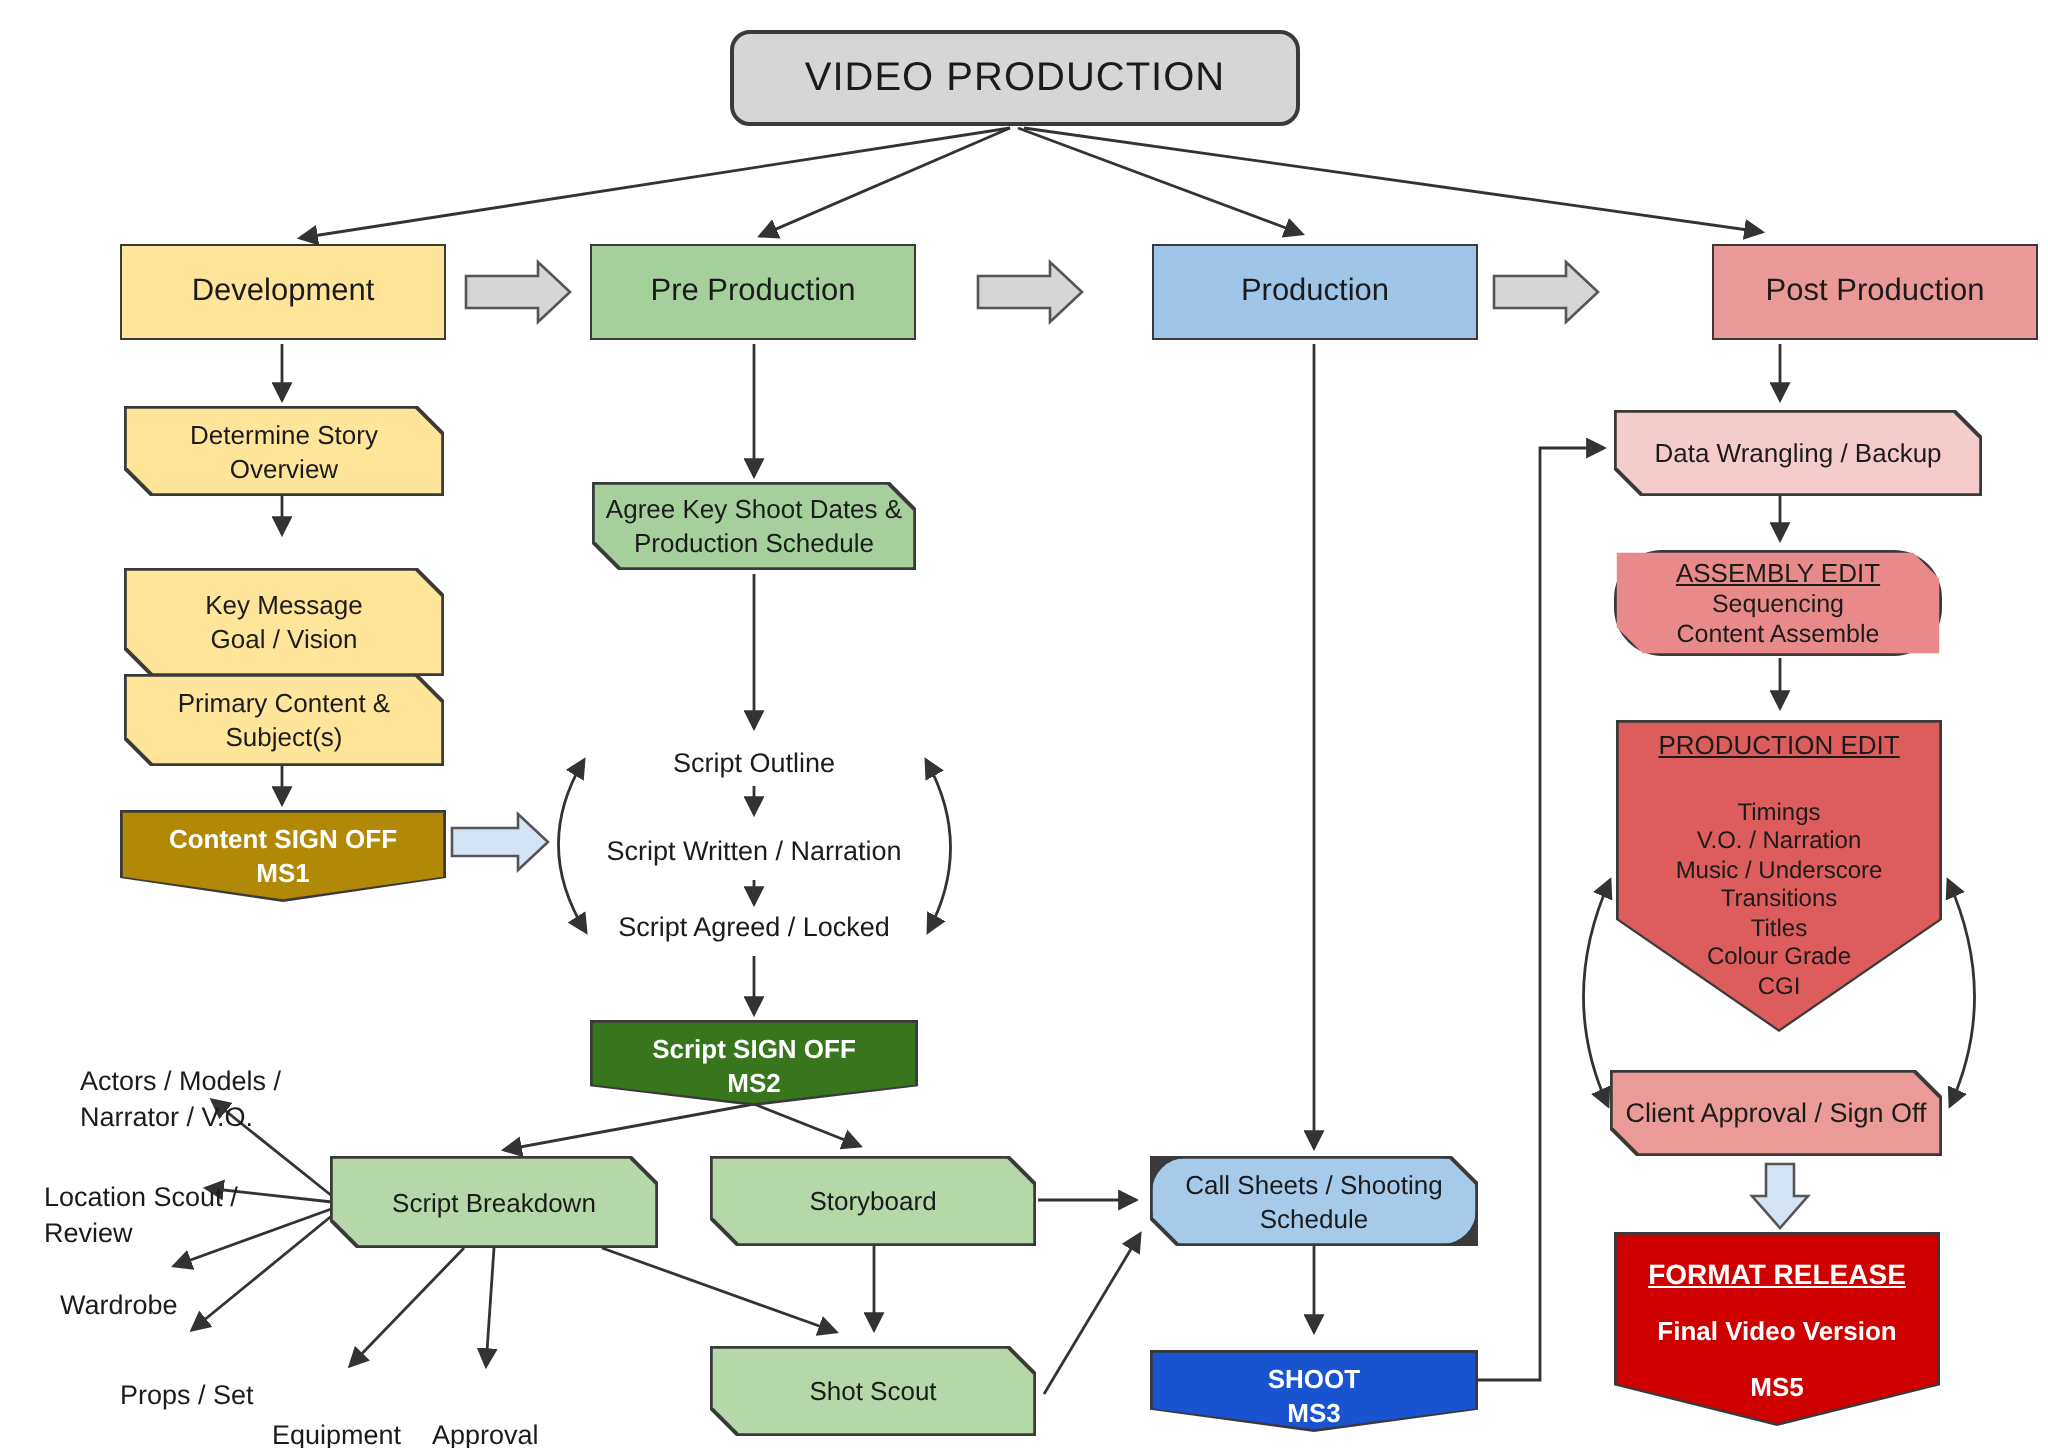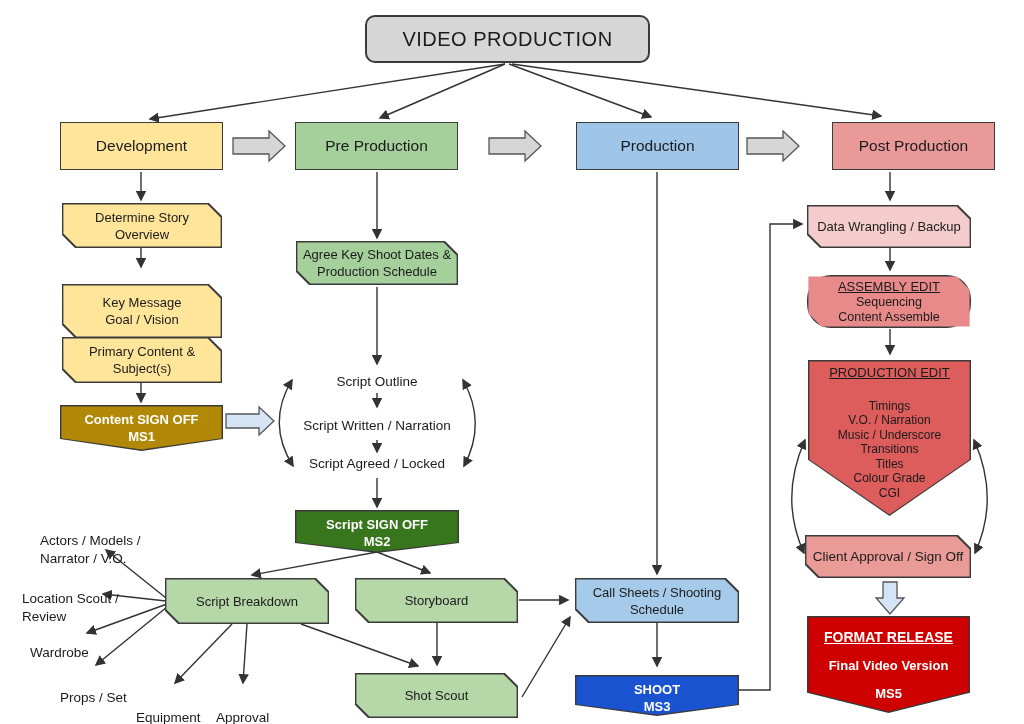--- a/index.html
+++ b/index.html
@@ -16,21 +16,21 @@
     border:1.5px solid #3a3a3a;font-size:15.5px;
   }
   #n-title{
     left:365px;top:15px;width:285px;height:48px;background:#d6d6d6;
     border:2px solid #3a3a3a;border-radius:10px;font-size:20px;letter-spacing:.5px;
     display:flex;align-items:center;justify-content:center;
   }
   #n-dev{left:60px;top:122px;width:163px;height:48px;background:#ffe599;}
   #n-pre{left:295px;top:122px;width:163px;height:48px;background:#a5cf9b;}
   #n-prod{left:576px;top:122px;width:163px;height:48px;background:#9fc5e8;}
-  #n-post{left:832px;top:122px;width:163px;height:48px;background:#ea9999;}
+  #n-post{left:856px;top:122px;width:163px;height:48px;background:#ea9999;}
   
   .card,.banner,.pennant{background:#3a3a3a;}
   .card{--cp:polygon(0 0,calc(100% - 13px) 0,100% 13px,100% 100%,13px 100%,0 calc(100% - 13px));clip-path:var(--cp);}
   .banner{--v:74%;--cp:polygon(0 0,100% 0,100% var(--v),50% 100%,0 var(--v));clip-path:var(--cp);}
   .pennant{--v:64%;--cp:polygon(0 0,100% 0,100% var(--v),50% 100%,0 var(--v));clip-path:var(--cp);}
   .inner{
     position:absolute;inset:1.4px;clip-path:var(--cp);
     display:flex;flex-direction:column;align-items:center;justify-content:center;
     font-size:13px;line-height:17px;text-align:center;
   }
@@ -51,25 +51,25 @@
   #t-written{left:287px;top:418px;width:180px;}
   #t-agreed{left:292px;top:456px;width:170px;}
   #n-ms2{left:295px;top:510px;width:164px;height:43px;--v:77%;}
   #n-ms2 .inner{background:#38761d;}
   #n-breakdown{left:165px;top:578px;width:164px;height:46px;}
   #n-storyboard{left:355px;top:578px;width:163px;height:45px;}
   #n-shotlist{left:355px;top:673px;width:163px;height:45px;}
   #n-breakdown .inner,#n-storyboard .inner,#n-shotlist .inner{background:#b6d7a8;}
   
   #n-callsheets{left:575px;top:578px;width:164px;height:45px;}
-  #n-callsheets .inner{background:#a6caea;}
+  #n-callsheets .inner{background:#a6caea;border-radius:17px;}
   #n-ms3{left:575px;top:675px;width:164px;height:41px;--v:73%;}
   #n-ms3 .inner{background:#1a53d0;}
   
-  #n-wrangling{left:807px;top:205px;width:164px;height:43px;}
+  #n-wrangling{left:807px;top:205px;width:184px;height:43px;}
   #n-wrangling .inner{background:#f4cccc;}
   #n-assembly{left:807px;top:275px;width:164px;height:53px;border-radius:24px;}
   #n-assembly .inner{background:#e88a8a;font-size:12.5px;line-height:15px;}
   #n-assembly .utitle{text-decoration:underline;font-size:13px;margin-bottom:1px;}
   #n-prodedit{left:808px;top:360px;width:163px;height:156px;}
   #n-prodedit .inner{background:#dd5c5c;font-size:12px;line-height:14.5px;gap:16px;}
   #n-prodedit .utitle{text-decoration:underline;font-size:13px;margin-bottom:2px;}
   #n-prodedit .ms{font-weight:bold;font-size:13px;margin-top:7px;}
   #n-client{left:805px;top:535px;width:166px;height:43px;}
   #n-client .inner{background:#ea9b97;font-size:13.5px;}

